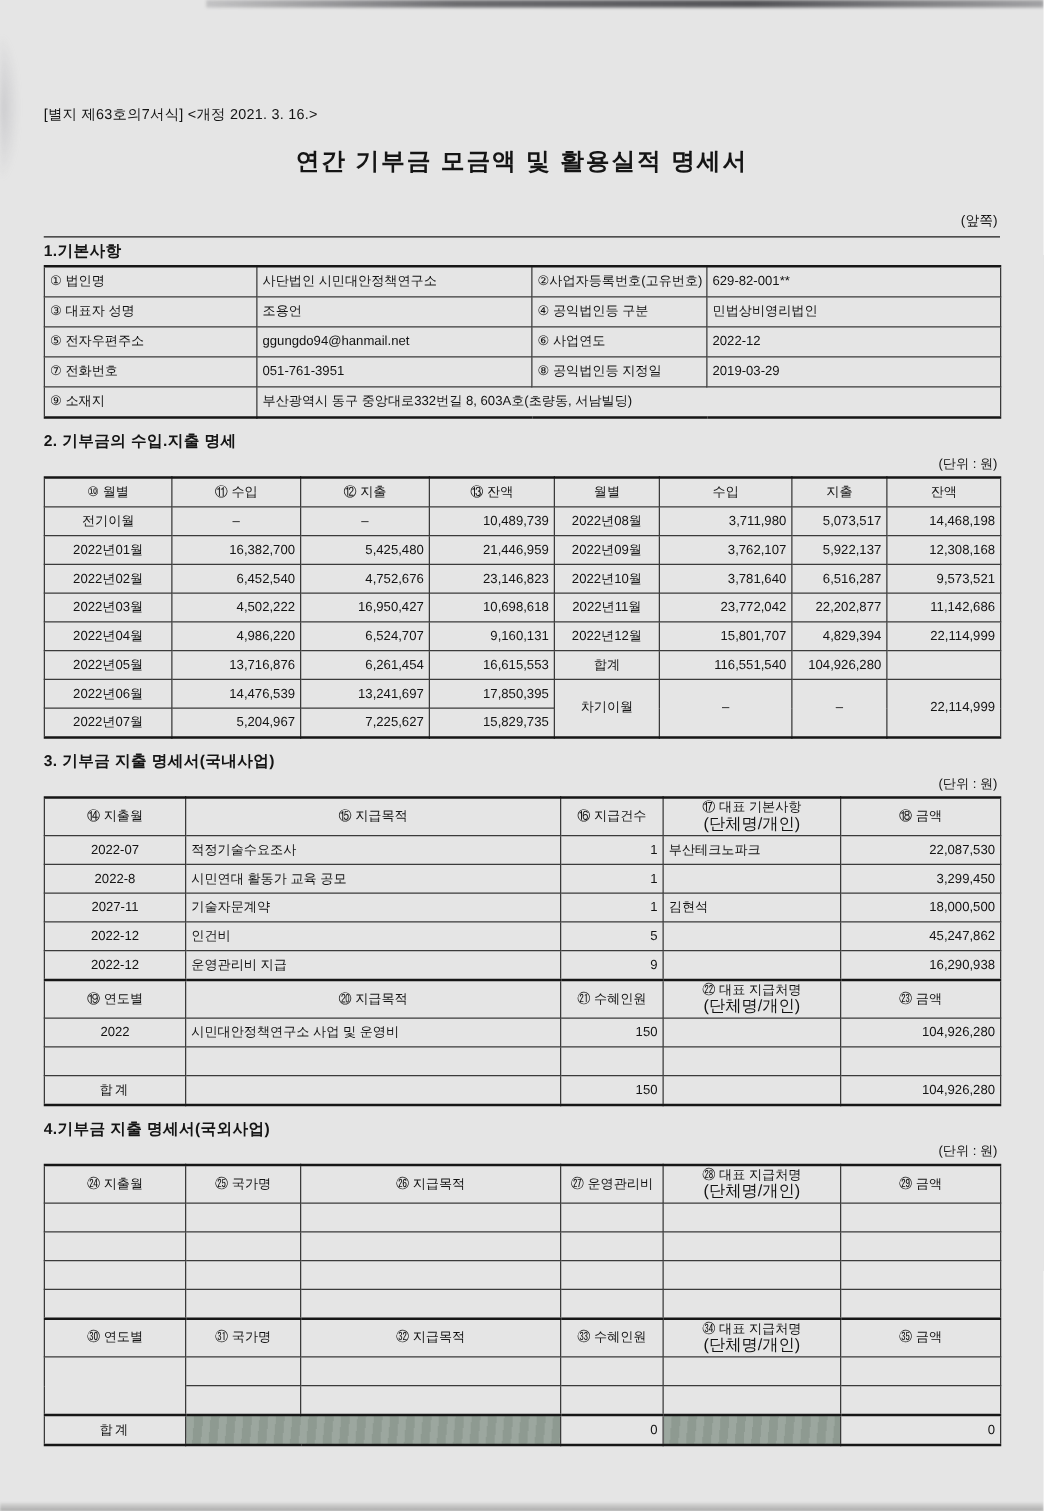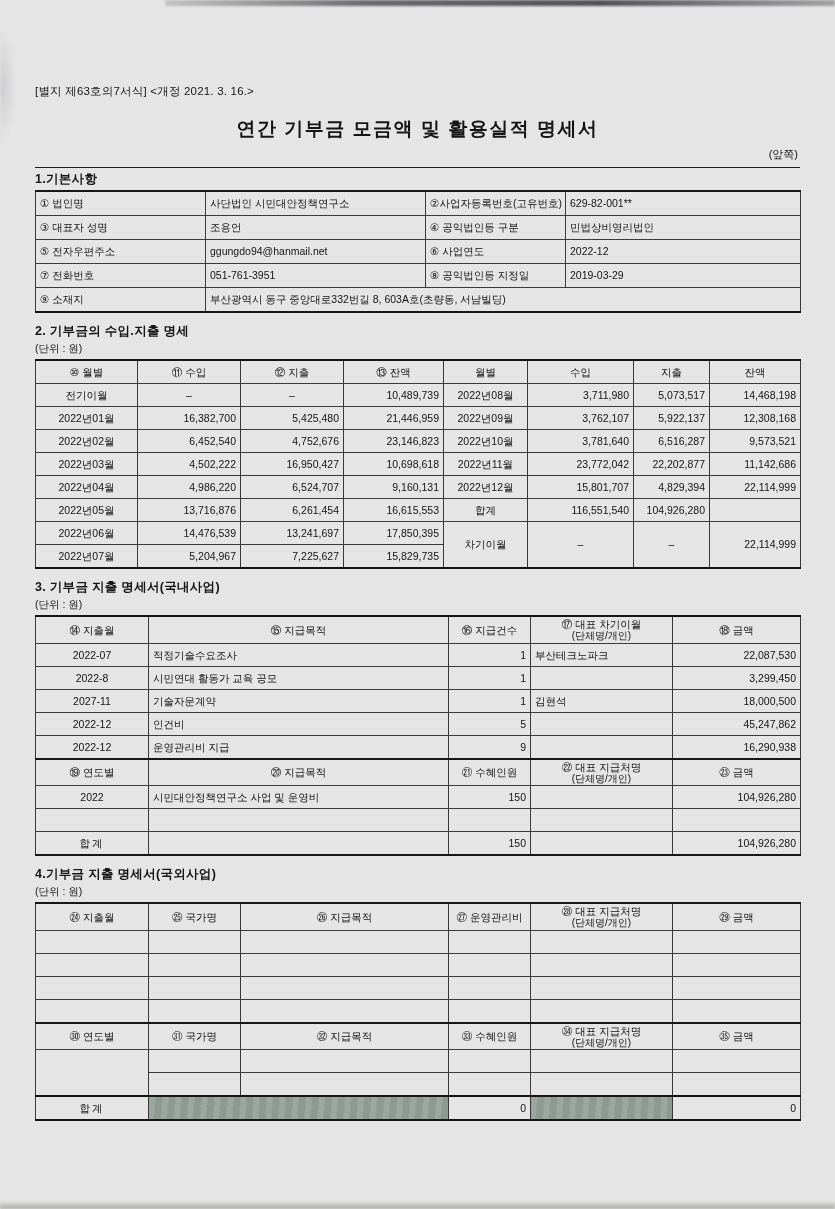--- a/index.html
+++ b/index.html
@@ -17,37 +17,37 @@
     background:linear-gradient(to right,rgba(95,95,100,.25),rgba(55,55,60,.7) 30%,rgba(45,45,50,.8) 65%,rgba(80,80,85,.45));
     filter:blur(1.2px);}
   .artifact-bottom{position:absolute;bottom:0;left:0;right:0;height:7px;
     background:linear-gradient(to bottom,rgba(150,150,148,.12),rgba(110,110,108,.5));
     filter:blur(.8px);}
   .artifact-left{position:absolute;top:26px;left:0;width:16px;height:120px;
     background:radial-gradient(ellipse at left,rgba(140,140,150,.3),rgba(0,0,0,0) 70%);
     filter:blur(2px);}
   .form-note{font-size:11.5px;letter-spacing:.2px;}
   .title{text-align:center;font-size:19px;font-weight:bold;letter-spacing:1.5px;margin-top:17px;}
-  .side-label{text-align:right;font-size:11px;margin-top:5px;padding-right:2px;}
+  .side-label{text-align:right;font-size:11px;margin-top:27px;padding-right:2px;}
   .rule{border-top:1.5px solid #1d1d1d;margin-top:5px;}
   .sec{font-size:12.5px;font-weight:bold;margin:3px 0 2px 0;letter-spacing:.3px;}
   .sec.gap{margin-top:10px;}
-  .unit{text-align:left;font-size:10.5px;margin:1px 2px 3px 0;}
+  .unit{text-align:right;font-size:10.5px;margin:1px 2px 3px 0;}
   table.t{width:765px;border-collapse:collapse;table-layout:fixed;
     border-top:2px solid #161616;border-bottom:2px solid #161616;}
   table.t td,table.t th{border:1px solid #3a3a3a;font-weight:normal;
     font-size:10.5px;padding:1px 4px;height:20px;overflow:hidden;white-space:nowrap;
     color:#131313;line-height:1.15;}
   table.t1 td{height:21px;}
   .lbl{text-align:left;padding-left:7px;margin-top:20px;}
   .ctr{text-align:center;}
   .num{text-align:right;font-size:10px;padding-right:5px;}
   .hd{text-align:center;font-size:10.5px;}
   .hd2{text-align:center;font-size:10.5px;height:32px;white-space:normal;}
-  .sub{font-size:10px;display:block;}
+  .sub{font-size:13px;display:block;}
   .thick-top{border-top:2px solid #161616 !important;}
   .short td{height:13px;}
   .rowgap td{height:15px;}
   .total-row td{height:24px;}
   .total-label{font-size:12px;letter-spacing:2px;}
   .shaded{background:#96a299;
     background-image:repeating-linear-gradient(95deg,rgba(255,255,255,.06) 0 6px,rgba(0,0,0,.05) 6px 13px);}
 </style>
 </head>
 <body>
@@ -212,21 +212,21 @@
         <col style="width:300px">
         <col style="width:82px">
         <col style="width:142px">
         <col style="width:128px">
       </colgroup>
     <tbody>
         <tr>
       <th class="hd2">⑭ 지출월</th>
       <th class="hd2">⑮ 지급목적</th>
       <th class="hd2">⑯ 지급건수</th>
-      <th class="hd2"><span>⑰ 대표 차기이월</span><span class="sub">(단체명/개인)</span></th>
+      <th class="hd2"><span>⑰ 대표 기본사항</span><span class="sub">(단체명/개인)</span></th>
       <th class="hd2">⑱ 금액</th>
     </tr>
     <tr>
       <td class="ctr">2022-07</td>
       <td class="lbl">적정기술수요조사</td>
       <td class="num">1</td>
       <td class="lbl">부산테크노파크</td>
       <td class="num">22,087,530</td>
     </tr>
     <tr>

